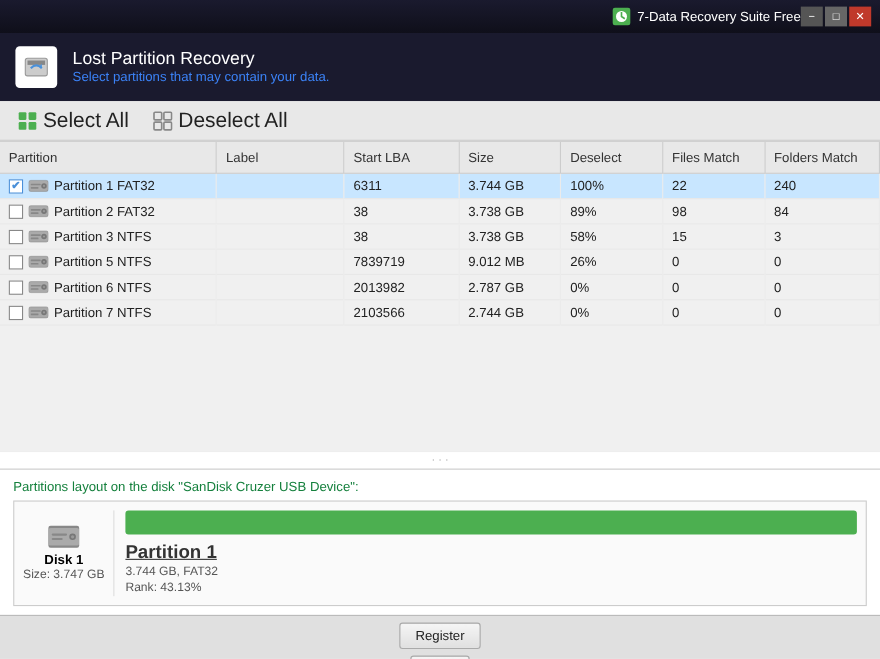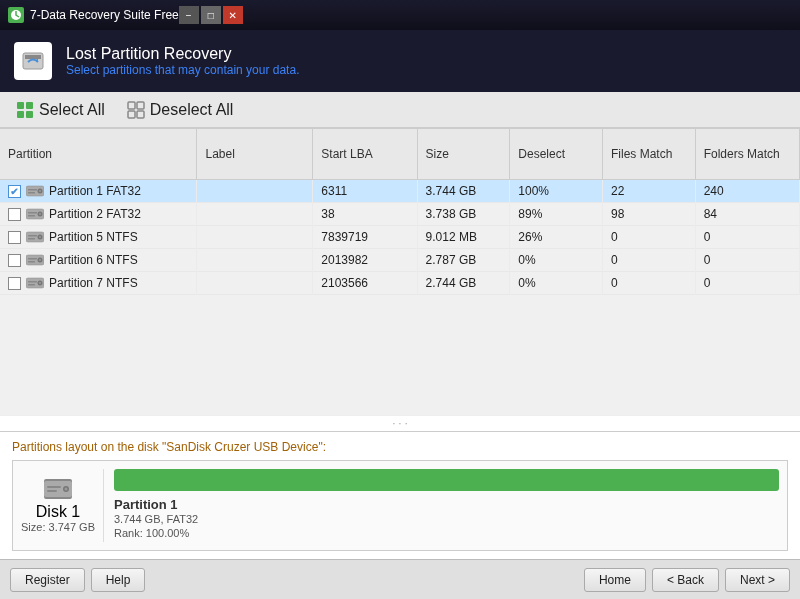--- a/index.html
+++ b/index.html
@@ -11,21 +11,21 @@
       height: 599px;
       overflow: hidden;
     }
 
     
     .title-bar {
       background: linear-gradient(to bottom, #1a1a2e, #0f0f1a);
       color: white;
       display: flex;
       align-items: center;
-      justify-content: flex-start;
+      justify-content: flex-end;
       padding: 0 8px;
       height: 30px;
     }
     .title-bar-left {
       display: flex;
       align-items: center;
       gap: 6px;
     }
     .title-bar-icon {
       width: 16px;
@@ -73,33 +73,33 @@
       border-bottom: 1px solid #ccc;
       display: flex;
       align-items: center;
       padding: 4px 10px;
       gap: 10px;
       height: 36px;
     }
     .toolbar-btn {
       display: flex; align-items: center; gap: 5px;
       background: none; border: none;
-      font-size: 16px; cursor: pointer;
+      font-size: 19px; cursor: pointer;
       padding: 2px 6px;
       color: #222;
     }
     table {
       width: 100%;
       border-collapse: collapse;
     }
     thead th {
       background: #e8e8e8;
       border-bottom: 1px solid #ccc;
       border-right: 1px solid #ccc;
-      padding: 18px 8px;
+      padding: 7px 8px;
       text-align: left;
       font-weight: normal;
       font-size: 12px;
       color: #333;
     }
     tbody tr {
       border-bottom: 1px solid #e8e8e8;
     }
     tbody td {
       padding: 4px 8px;
@@ -123,21 +123,21 @@
     }
     .check-mark { color: #4a90d9; font-size: 10px; font-weight: bold; }
 
     
     .bottom-section {
       background: white;
       border-top: 1px solid #ccc;
       padding: 8px 12px;
     }
     .bottom-title {
-      font-size: 12px; color: #a16207;
+      font-size: 12px; color: #15803d;
       margin-bottom: 6px;
     }
     .disk-layout {
       display: flex;
       align-items: stretch;
       gap: 10px;
       border: 1px solid #ccc;
       padding: 8px;
       background: #fafafa;
       min-height: 80px;
@@ -148,48 +148,49 @@
       justify-content: center;
       border-right: 1px solid #ddd;
       padding-right: 8px;
     }
     .disk-info-icon {
       width: 28px; height: 20px;
       background: #888;
       border-radius: 2px;
       margin-bottom: 4px;
     }
-    .disk-info-name { font-size: 16px; font-weight: normal; }
+    .disk-info-name { font-size: 12px; font-weight: bold; }
     .disk-info-size { font-size: 11px; color: #555; }
     .disk-partitions {
       flex: 1;
       display: flex; flex-direction: column; gap: 4px;
     }
     .disk-bar-container {
       height: 22px;
       background: #4CAF50;
       border-radius: 3px;
       width: 100%;
     }
     .partition-detail {
       font-size: 12px; color: #333;
       padding: 2px 0;
     }
-    .partition-detail strong { font-size: 13px; font-weight: bold; }
+    .partition-detail strong { font-size: 17px; font-weight: bold; text-decoration: underline; }
     .partition-detail .detail-line { color: #555; font-size: 11px; }
 
     
     .footer {
       background: #e0e0e0;
       border-top: 1px solid #bbb;
       display: flex;
       align-items: center;
       padding: 6px 10px;
       gap: 6px;
       height: 40px;
+      flex-direction: column;
     }
     .footer-btn {
       padding: 4px 14px;
       background: linear-gradient(to bottom, #f5f5f5, #e0e0e0);
       border: 1px solid #aaa;
       border-radius: 3px;
       font-size: 12px;
       cursor: pointer;
       color: #222;
     }
@@ -344,20 +345,43 @@
         <div class="check-box ">
           
         </div>
         <svg width="18" height="14" viewBox="0 0 18 14">
           <rect x="0" y="2" width="18" height="10" rx="2" fill="#aaa" stroke="#888" stroke-width="0.5"></rect>
           <circle cx="14" cy="7" r="2.5" fill="#777"></circle>
           <circle cx="14" cy="7" r="1" fill="#999"></circle>
           <rect x="2" y="5" width="9" height="1.5" rx="0.5" fill="#888"></rect>
           <rect x="2" y="8" width="7" height="1.5" rx="0.5" fill="#888"></rect>
         </svg>
+        <span>Partition 3 NTFS</span>
+      </div>
+            </td>
+            <td></td>
+            <td>38</td>
+            <td>3.738 GB</td>
+            <td>58%</td>
+            <td>15</td>
+            <td>3</td>
+          </tr>
+          <tr>
+            <td>
+      <div class="partition-cell">
+        <div class="check-box ">
+          
+        </div>
+        <svg width="18" height="14" viewBox="0 0 18 14">
+          <rect x="0" y="2" width="18" height="10" rx="2" fill="#aaa" stroke="#888" stroke-width="0.5"></rect>
+          <circle cx="14" cy="7" r="2.5" fill="#777"></circle>
+          <circle cx="14" cy="7" r="1" fill="#999"></circle>
+          <rect x="2" y="5" width="9" height="1.5" rx="0.5" fill="#888"></rect>
+          <rect x="2" y="8" width="7" height="1.5" rx="0.5" fill="#888"></rect>
+        </svg>
         <span>Partition 5 NTFS</span>
       </div>
             </td>
             <td></td>
             <td>7839719</td>
             <td>9.012 MB</td>
             <td>26%</td>
             <td>0</td>
             <td>0</td>
           </tr>
@@ -427,21 +451,21 @@
           </svg>
         </div>
         <div class="disk-info-name">Disk 1</div>
         <div class="disk-info-size">Size: 3.747 GB</div>
       </div>
       <div class="disk-partitions">
         <div class="disk-bar-container"></div>
         <div class="partition-detail">
           <strong>Partition 1</strong><br>
           <span class="detail-line">3.744 GB, FAT32</span><br>
-          <span class="detail-line">Rank: 100.00%</span>
+          <span class="detail-line">Rank: 43.13%</span>
         </div>
       </div>
     </div>
   </div>
 
   <div class="footer">
     <button class="footer-btn">Register</button>
     <button class="footer-btn">Help</button>
     <div class="footer-spacer"></div>
     <button class="footer-btn">Home</button>

